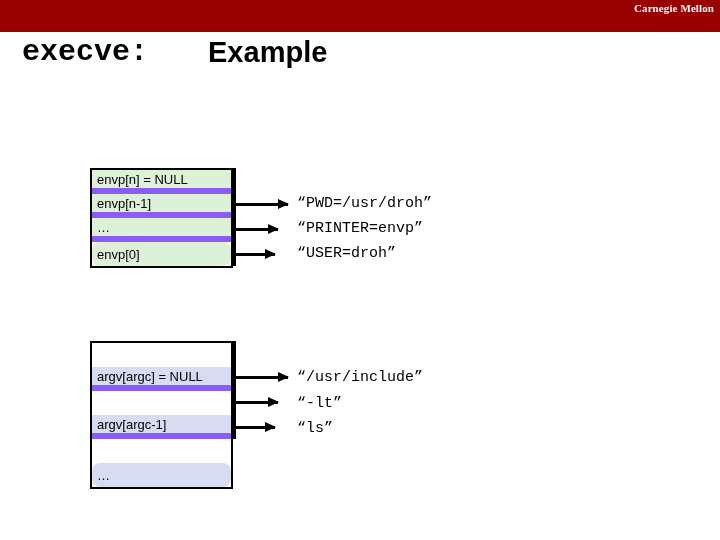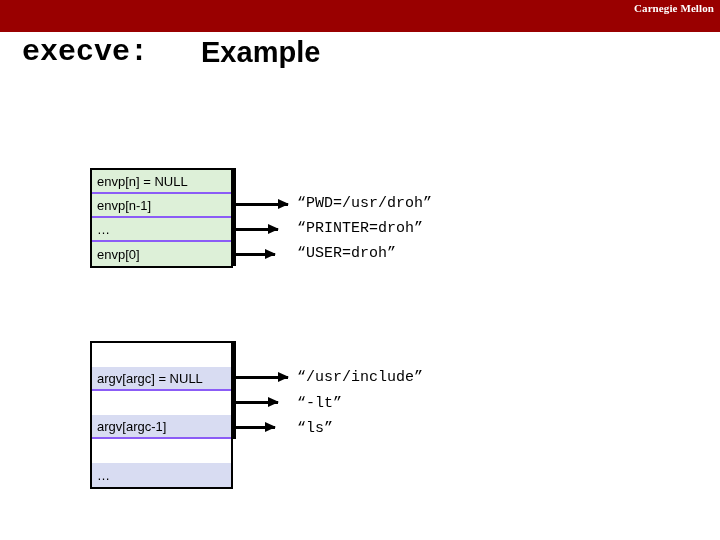--- a/index.html
+++ b/index.html
@@ -53,49 +53,50 @@
     font-size: 30px;
     font-weight: bold;
     color: #000000;
     letter-spacing: 0px;
   }
   .title-sans {
     font-family: "Liberation Sans", sans-serif;
     font-size: 29px;
     font-weight: bold;
     color: #000000;
-    margin-left: 9px;
+    margin-left: 16px;
   }
 
   
   .array-table {
     position: absolute;
     left: 90px;
     width: 143px;
     border: 2px solid #000000;
     box-sizing: border-box;
   }
   #envp-table { top: 168px; }
   #argv-table { top: 341px; }
 
   .array-row {
     height: 24px;
     box-sizing: border-box;
-    border-bottom: 2px solid #8b5cf6;
+    border-bottom: 6px solid #8b5cf6;
     display: flex;
     align-items: center;
     padding-left: 5px;
     font-family: "Liberation Sans", sans-serif;
     font-size: 13px;
     color: #000000;
     white-space: nowrap;
     overflow: hidden;
   }
   .array-row:last-child {
     border-bottom: none;
+    border-radius: 8px;
   }
   #envp-table .array-row { background: #ddf0d8; }
   #argv-table .array-row { background: #d8dcf2; margin-top: 24px; }
 
   .array-row.ellipsis {
     font-size: 13px;
     letter-spacing: 1px;
   }
 
   
@@ -178,21 +179,21 @@
   </div>
   <div class="arrow" style="top:60px; width:45px;">
     <span class="arrow-head"></span>
   </div>
   <div class="arrow" style="top:85px; width:42px;">
     <span class="arrow-head"></span>
   </div>
 </div>
 
 <div class="string-label" style="top:196px;">“PWD=/usr/droh”</div>
-<div class="string-label" style="top:221px;">“PRINTER=droh”</div>
+<div class="string-label" style="top:221px;">“PRINTER=envp”</div>
 <div class="string-label" style="top:246px;">“USER=droh”</div>
 
 <div class="array-table" id="argv-table">
   <div class="array-row">
     <span>argv[argc] = NULL</span>
   </div>
   <div class="array-row">
     <span>argv[argc-1]</span>
   </div>
   <div class="array-row ellipsis">

